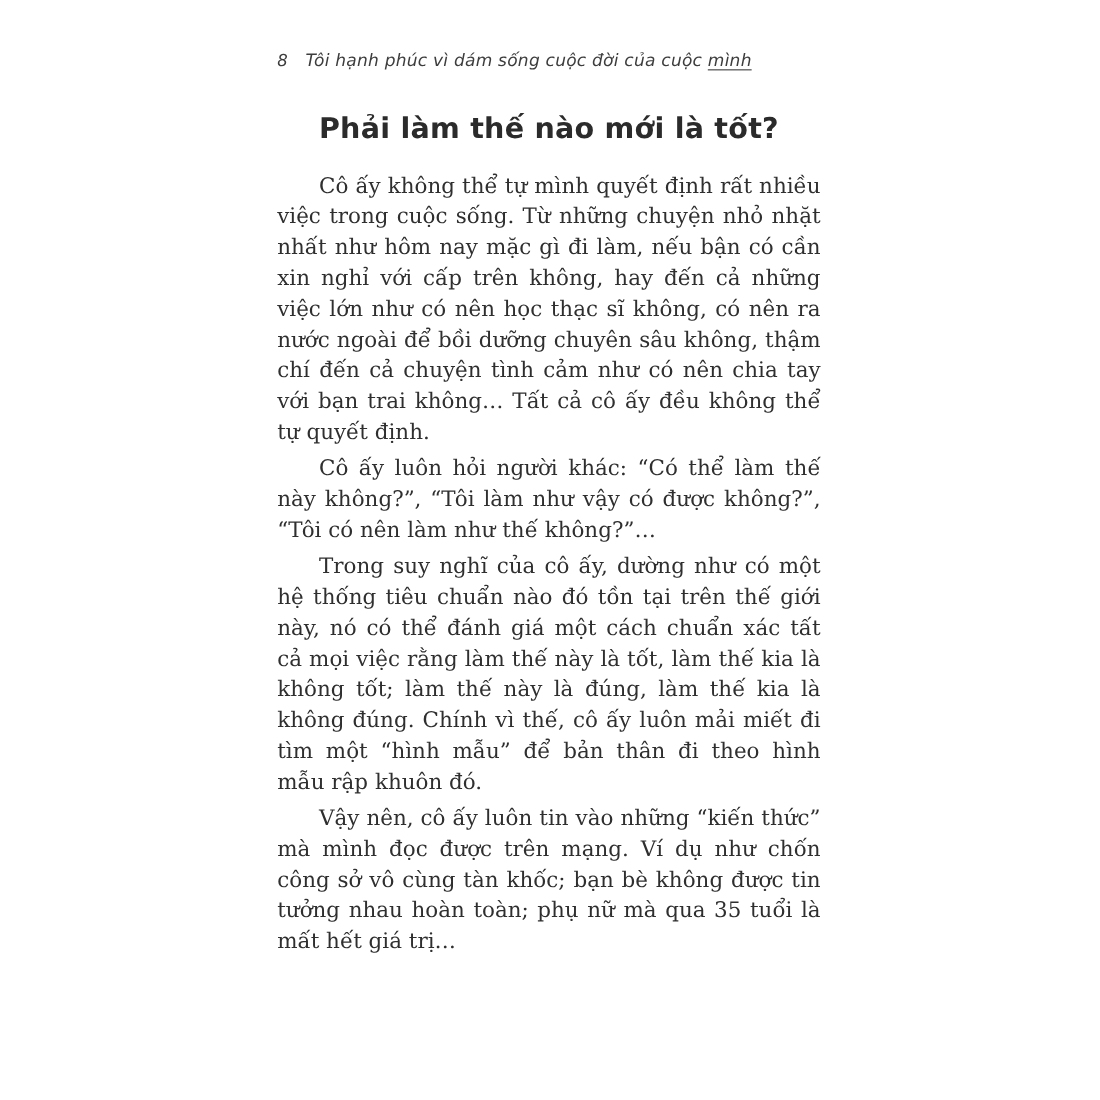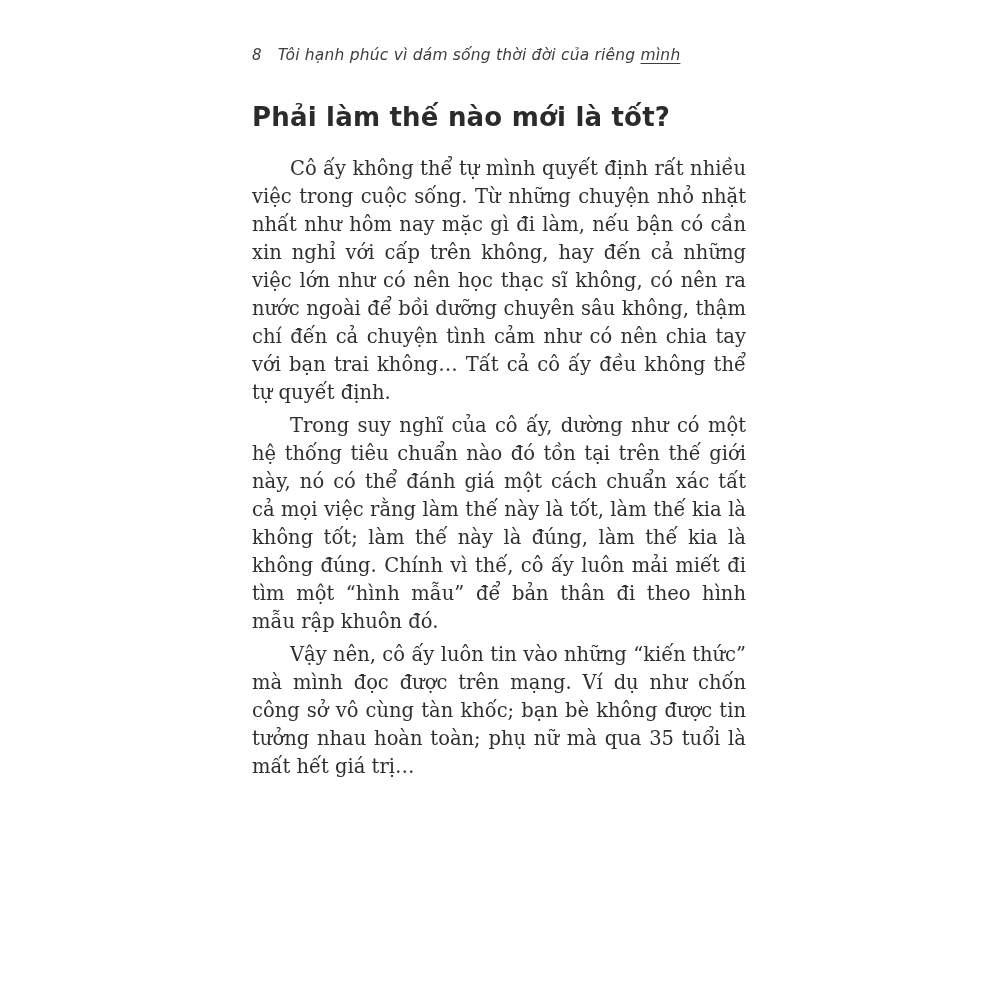--- a/index.html
+++ b/index.html
@@ -34,21 +34,21 @@
     font-style: italic;
     font-size: 15px;
     color: #3d3d3d;
   }
   .running-header .underlined {
     text-decoration: underline;
     text-underline-offset: 3px;
   }
   .chapter-title {
     margin-top: 38px;
-    text-align: left;
+    text-align: center;
     font-family: "DejaVu Sans", sans-serif;
     font-weight: 700;
     font-size: 26px;
     color: #2b2b2b;
     letter-spacing: 0.2px;
   }
   .body-text {
     margin-top: 23px;
     font-family: "DejaVu Serif", "Liberation Serif", serif;
     font-size: 19.5px;
@@ -66,27 +66,28 @@
 </style>
 </head>
 <body>
 
 <div class="page">
   <div class="content-column">
 
     <div class="running-header">
       <span class="page-num">8</span>
       <span>
-        <span>Tôi hạnh phúc vì dám sống thời đời của riêng</span>
+        <span>Tôi hạnh phúc vì dám sống cuộc đời của cuộc</span>
         <span class="underlined">mình</span>
       </span>
     </div>
 
     <h1 class="chapter-title">Phải làm thế nào mới là tốt?</h1>
 
     <div class="body-text">
       <p>Cô ấy không thể tự mình quyết định rất nhiều việc trong cuộc sống. Từ những chuyện nhỏ nhặt nhất như hôm nay mặc gì đi làm, nếu bận có cần xin nghỉ với cấp trên không, hay đến cả những việc lớn như có nên học thạc sĩ không, có nên ra nước ngoài để bồi dưỡng chuyên sâu không, thậm chí đến cả chuyện tình cảm như có nên chia tay với bạn trai không… Tất cả cô ấy đều không thể tự quyết định.</p>
+      <p>Cô ấy luôn hỏi người khác: “Có thể làm thế này không?”, “Tôi làm như vậy có được không?”, “Tôi có nên làm như thế không?”…</p>
       <p>Trong suy nghĩ của cô ấy, dường như có một hệ thống tiêu chuẩn nào đó tồn tại trên thế giới này, nó có thể đánh giá một cách chuẩn xác tất cả mọi việc rằng làm thế này là tốt, làm thế kia là không tốt; làm thế này là đúng, làm thế kia là không đúng. Chính vì thế, cô ấy luôn mải miết đi tìm một “hình mẫu” để bản thân đi theo hình mẫu rập khuôn đó.</p>
       <p>Vậy nên, cô ấy luôn tin vào những “kiến thức” mà mình đọc được trên mạng. Ví dụ như chốn công sở vô cùng tàn khốc; bạn bè không được tin tưởng nhau hoàn toàn; phụ nữ mà qua 35 tuổi là mất hết giá trị…</p>
     </div>
 
   </div>
 </div>
 
 </body></html>

